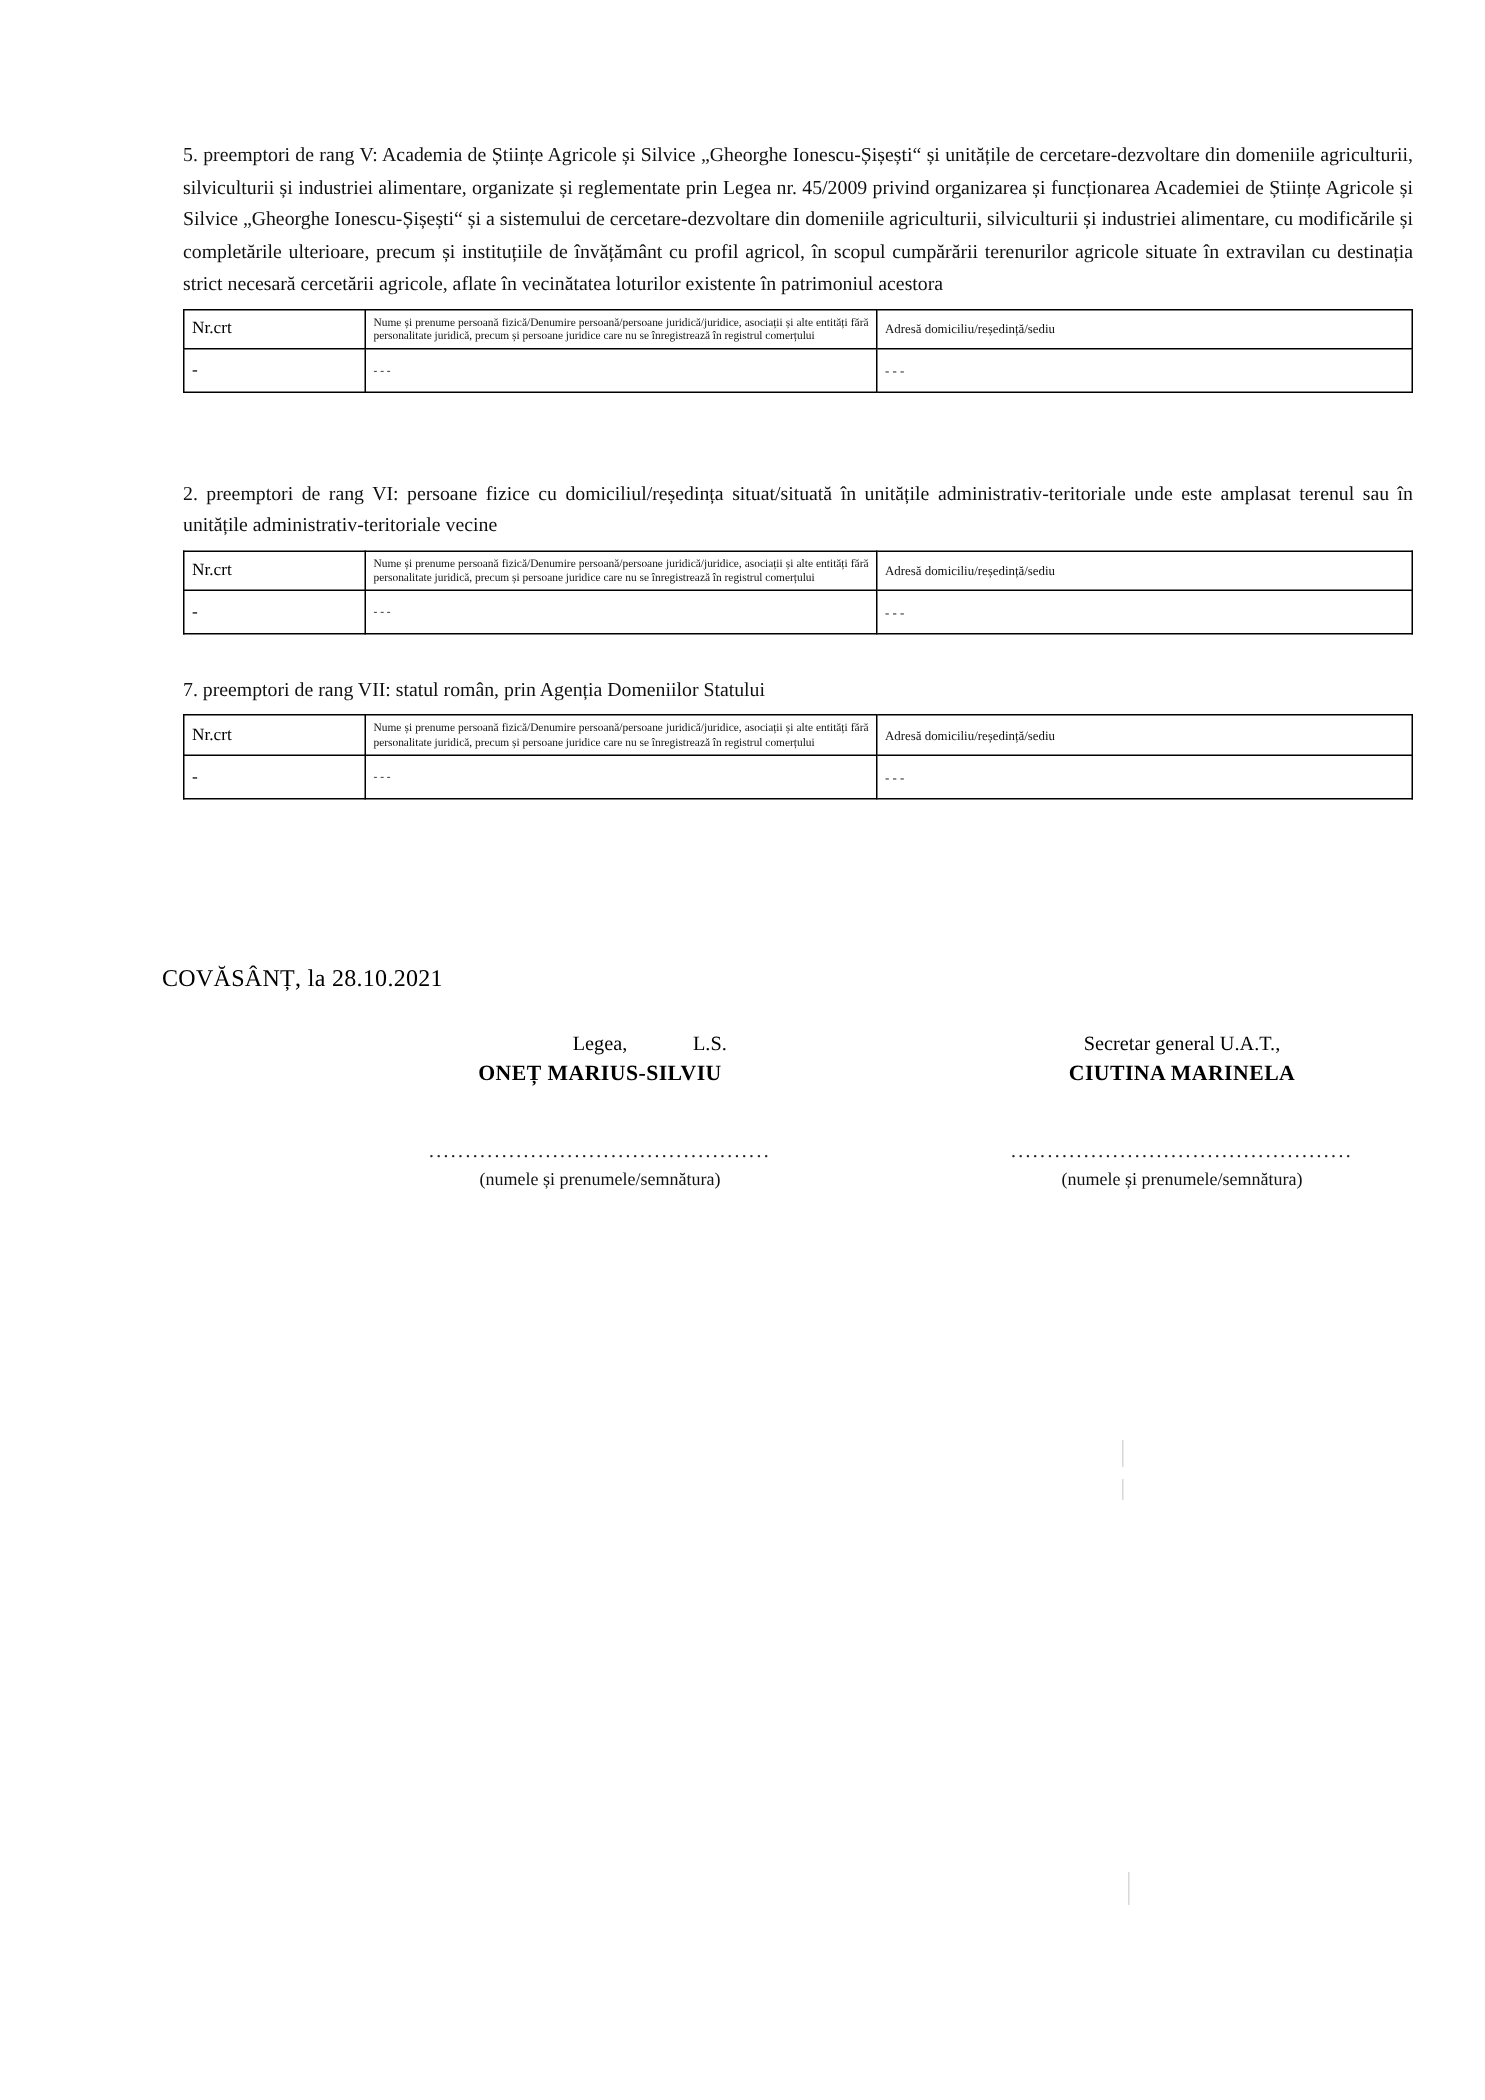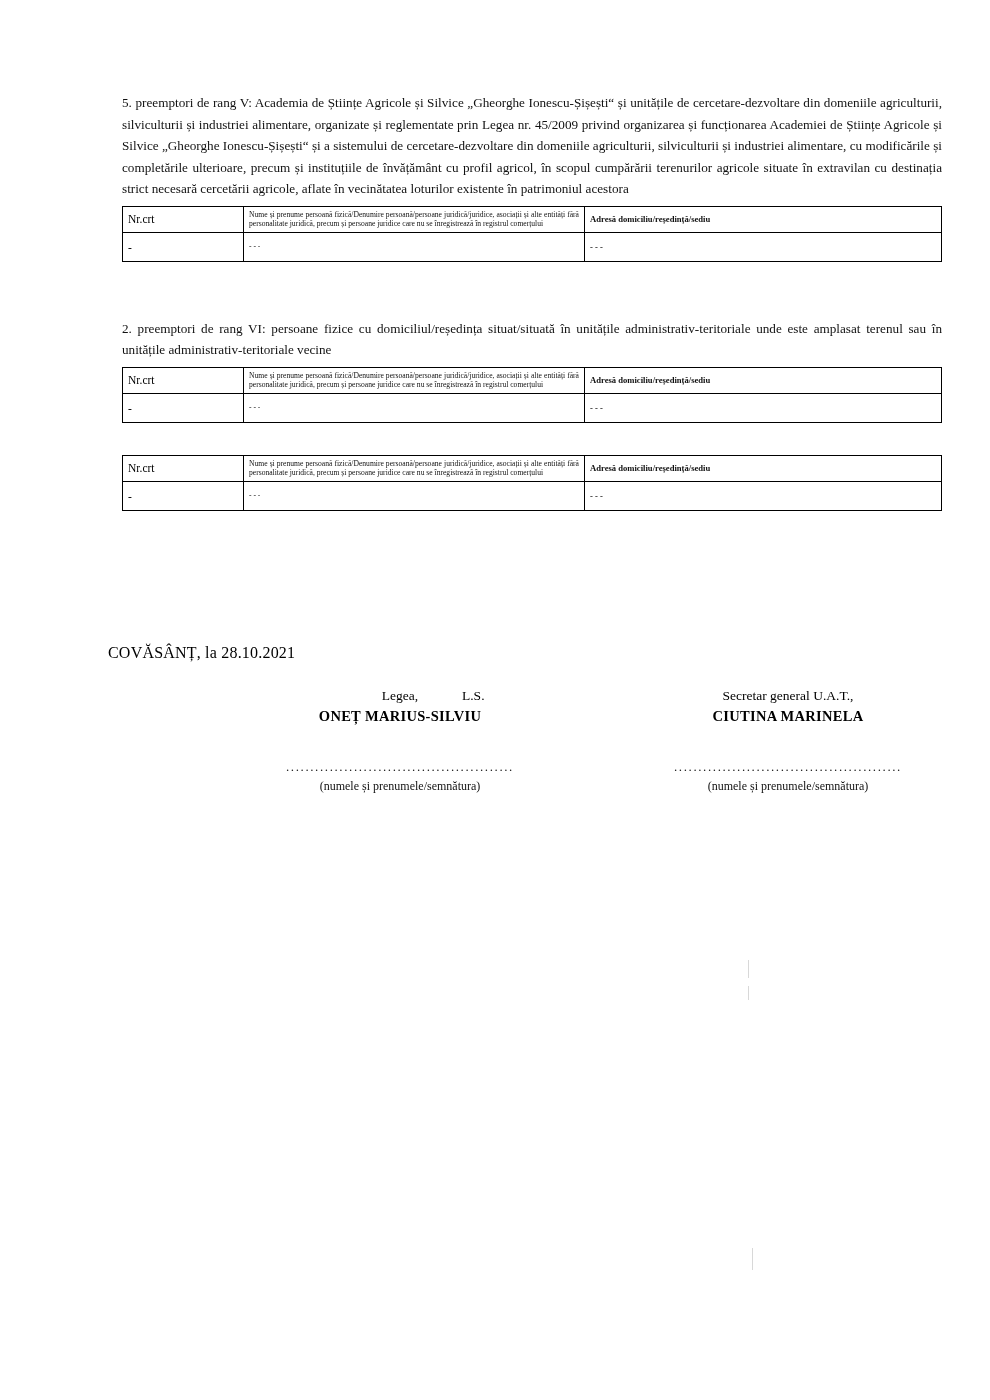--- a/index.html
+++ b/index.html
@@ -56,21 +56,21 @@
     margin-top: 6px;
     padding-left: 16px;
   }
   table.pt td {
     border: 1px solid #000;
     vertical-align: middle;
     padding: 3px 5px;
   }
   td.c-nr { width: 110px; font-size: 11.5px; }
   td.c-nume { width: 330px; font-size: 7.6px; line-height: 9.6px; text-align: justify; color: #111; }
-  td.c-adr { font-size: 8.6px; color: #111; font-weight: bold; }
+  td.c-adr { font-size: 8.6px; color: #111; }
   .row-data td { height: 22px; }
   .dash-cell { font-size: 12px; }
   .dash-small { font-size: 11.5px; letter-spacing: 1px; }
 
   .gap-lg { height: 56px; }
   .gap-md { height: 26px; }
 
   
   .sign-date {
     position: absolute;
@@ -164,20 +164,21 @@
       <tr class="row-data">
         <td class="c-nr dash-small">-</td>
         <td class="c-nume dash-cell">- - -</td>
         <td class="c-adr dash-cell">- - -</td>
       </tr>
     </tbody>
       </table>
 
     <div class="gap-md"></div>
 
+    <p class="section-head">7. preemptori de rang VII: statul român, prin Agenția Domeniilor Statului</p>
 
     <table class="pt">
       <tbody>
           <tr class="row-head">
         <td class="c-nr">Nr.crt</td>
         <td class="c-nume">Nume și prenume persoană fizică/Denumire persoană/persoane juridică/juridice, asociații și alte entități fără personalitate juridică, precum și persoane juridice care nu se înregistrează în registrul comerțului</td>
         <td class="c-adr">Adresă domiciliu/reședință/sediu</td>
       </tr>
       <tr class="row-data">
         <td class="c-nr dash-small">-</td>

